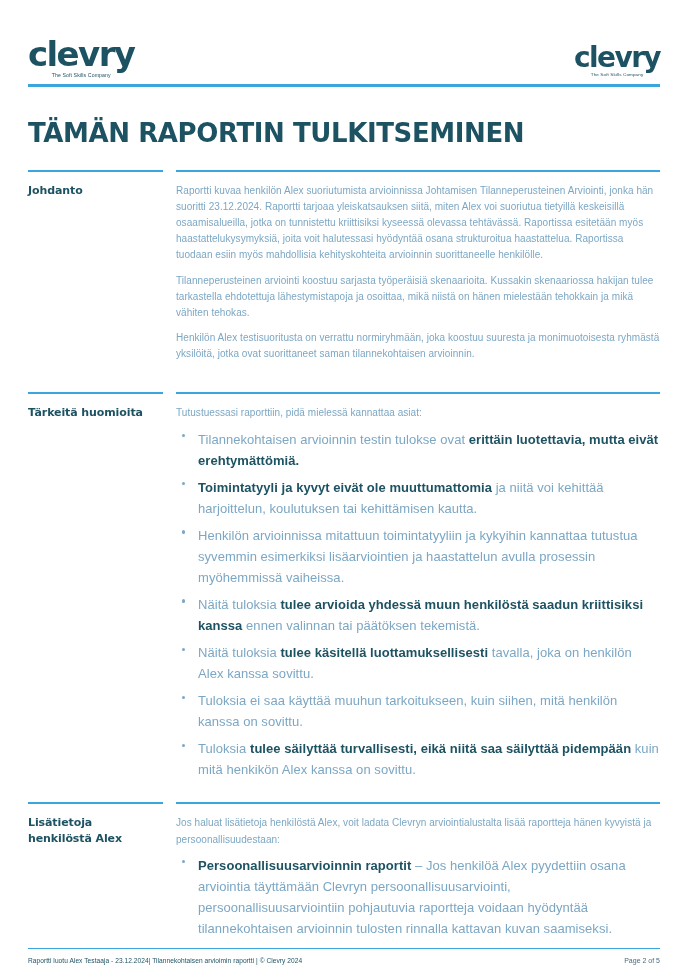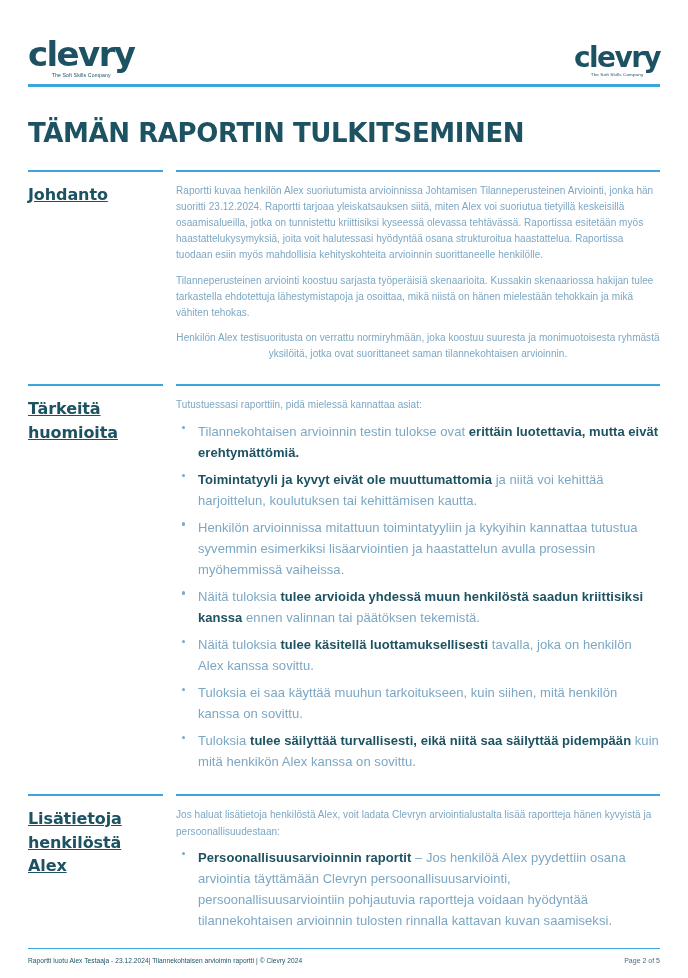--- a/index.html
+++ b/index.html
@@ -91,36 +91,35 @@
     box-sizing: border-box;
   }
   .col-rule {
     height: 2px;
     background: #3ba6dd;
     margin-bottom: 11px;
   }
   .section-label-col .col-rule { width: 135px; }
   .section-label {
     font-family: "DejaVu Sans", sans-serif;
-    font-size: 16px;
+    font-size: 11px;
     font-weight: bold;
     color: #1d5263;
     line-height: 1.45;
     letter-spacing: -0.1px;
-    text-decoration: underline;
   }
 
   .para {
     font-size: 10px;
     line-height: 1.62;
     color: #7ca7c4;
     margin: 0 0 9px 0;
     letter-spacing: 0.05px;
   }
-  .para:last-child { margin-bottom: 0; text-align: center; }
+  .para:last-child { margin-bottom: 8px; }
   .para.lead { margin-bottom: 7px; }
 
   ul.bullets {
     list-style: none;
     margin: 0;
     padding: 0;
   }
   ul.bullets li {
     position: relative;
     padding-left: 22px;

